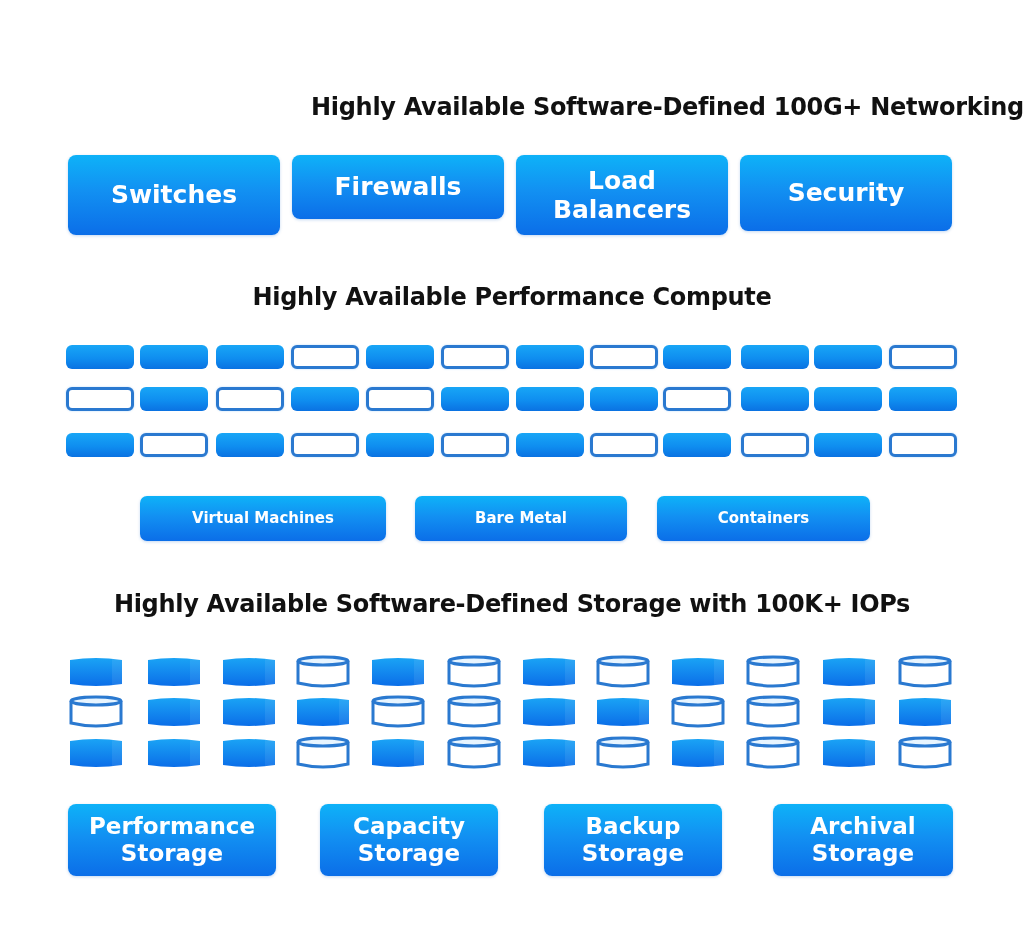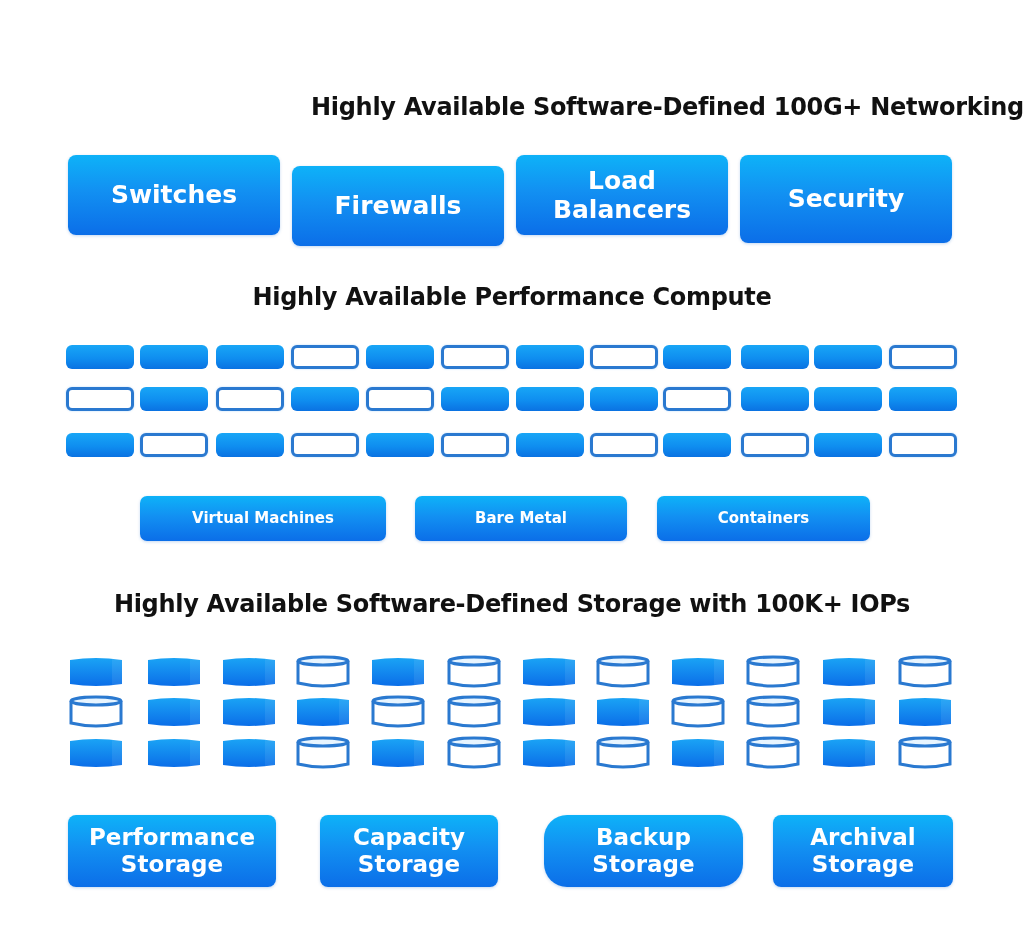--- a/index.html
+++ b/index.html
@@ -13,45 +13,45 @@
   }
   .btn {
     position: absolute; box-sizing: border-box; border-radius: 8px;
     background: linear-gradient(180deg, #0eb2f8 0%, #1290f2 45%, #0b6ee8 100%);
     color: #ffffff; font-weight: bold; display: flex; align-items: center;
     justify-content: center; text-align: center; line-height: 1.18;
     box-shadow: 0 1px 3px rgba(20,100,200,0.25); white-space: pre-line;
   }
   .btn.big { font-size: 25px; }
   .btn.mid { font-size: 15px; border-radius: 7px; }
-  .btn.low { font-size: 23px; margin-top: 11px; }
+  .btn.low { font-size: 23px; }
   .grid { position: absolute; left: 0; top: 0; }
   .server {
     position: absolute; box-sizing: border-box; border-radius: 6px; width: 68px; height: 24px;
   }
   .server.filled {
     background: linear-gradient(180deg, #18a6f6 0%, #0f8ef0 55%, #0a72e2 100%);
   }
   .server.outline {
     background: #ffffff; border: 3px solid #2a79d0; border-radius: 6px;
     box-shadow: 0 0 2px rgba(40,140,240,0.35);
   }
   .drum { position: absolute; width: 56px; height: 34px; }
   .drum svg { display: block; }
 </style>
 </head>
 <body>
 
 <div class="heading" style="top:93px;text-align:right;">Highly Available Software-Defined 100G+ Networking</div>
 
 <div class="btn big" style="left:68px; top:155px; width:212px; height:80px;">Switches</div>
-<div class="btn big" style="left:292px; top:166px; width:212px; height:80px;">Firewalls</div>
+<div class="btn big" style="left:292px; top:155px; width:212px; height:64px;">Firewalls</div>
 <div class="btn big" style="left:516px; top:155px; width:212px; height:80px;">Load
 Balancers</div>
-<div class="btn big" style="left:740px; top:155px; width:212px; height:88px;">Security</div>
+<div class="btn big" style="left:740px; top:155px; width:212px; height:76px;">Security</div>
 
 <div class="heading" style="top:283px;">Highly Available Performance Compute</div>
 
 <div class="grid" id="compute-grid">
     <div class="server filled" style="left: 66px; top: 345px;"></div>
     <div class="server filled" style="left: 140px; top: 345px;"></div>
     <div class="server filled" style="left: 216px; top: 345px;"></div>
     <div class="server outline" style="left: 291px; top: 345px;"></div>
     <div class="server filled" style="left: 366px; top: 345px;"></div>
     <div class="server outline" style="left: 441px; top: 345px;"></div>
@@ -435,16 +435,16 @@
         <path d="M3 6 L3 28 Q28 34 53 28 L53 6" fill="#ffffff" stroke="#2a79d0" stroke-width="3"></path>
         <ellipse cx="28" cy="6" rx="25" ry="4" fill="#e8f5ff" stroke="#2a79d0" stroke-width="3"></ellipse>
       </svg>
     </div>
   </div>
 
 <div class="btn low" style="left:68px; top:804px; width:208px; height:72px;">Performance
 Storage</div>
 <div class="btn low" style="left:320px; top:804px; width:178px; height:72px;">Capacity
 Storage</div>
-<div class="btn low" style="left:544px; top:804px; width:199px; height:72px;border-radius:23px;">Backup
+<div class="btn low" style="left:544px; top:804px; width:178px; height:72px;">Backup
 Storage</div>
 <div class="btn low" style="left:773px; top:804px; width:180px; height:72px;">Archival
 Storage</div>
 
 </body></html>

